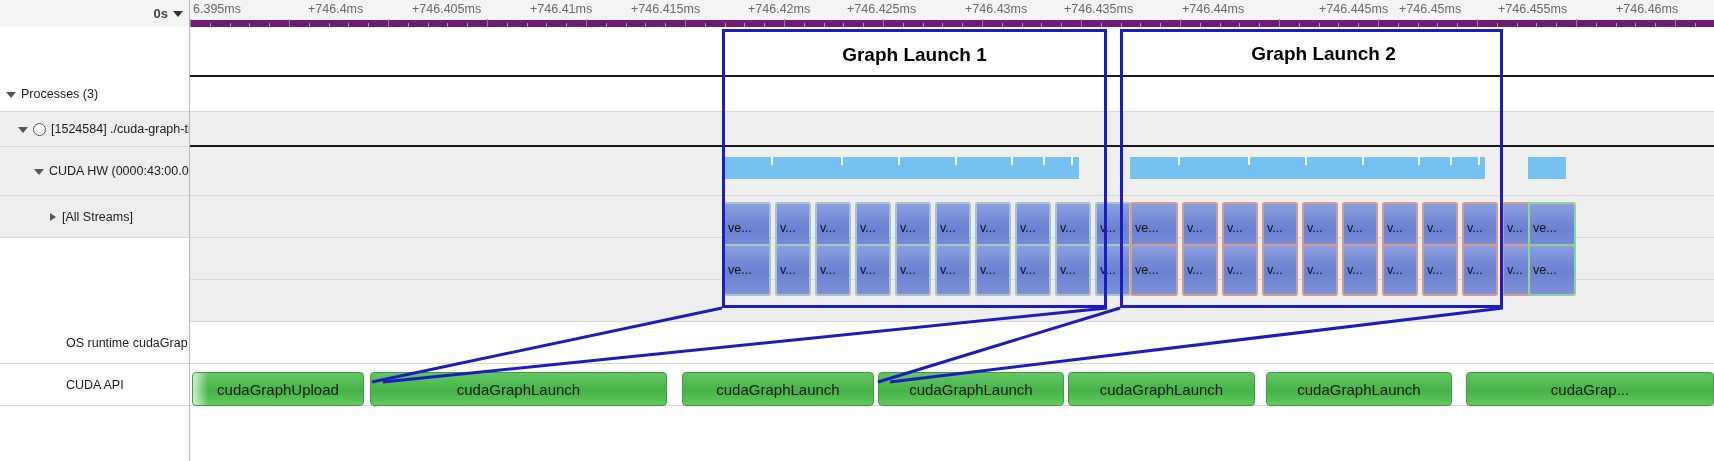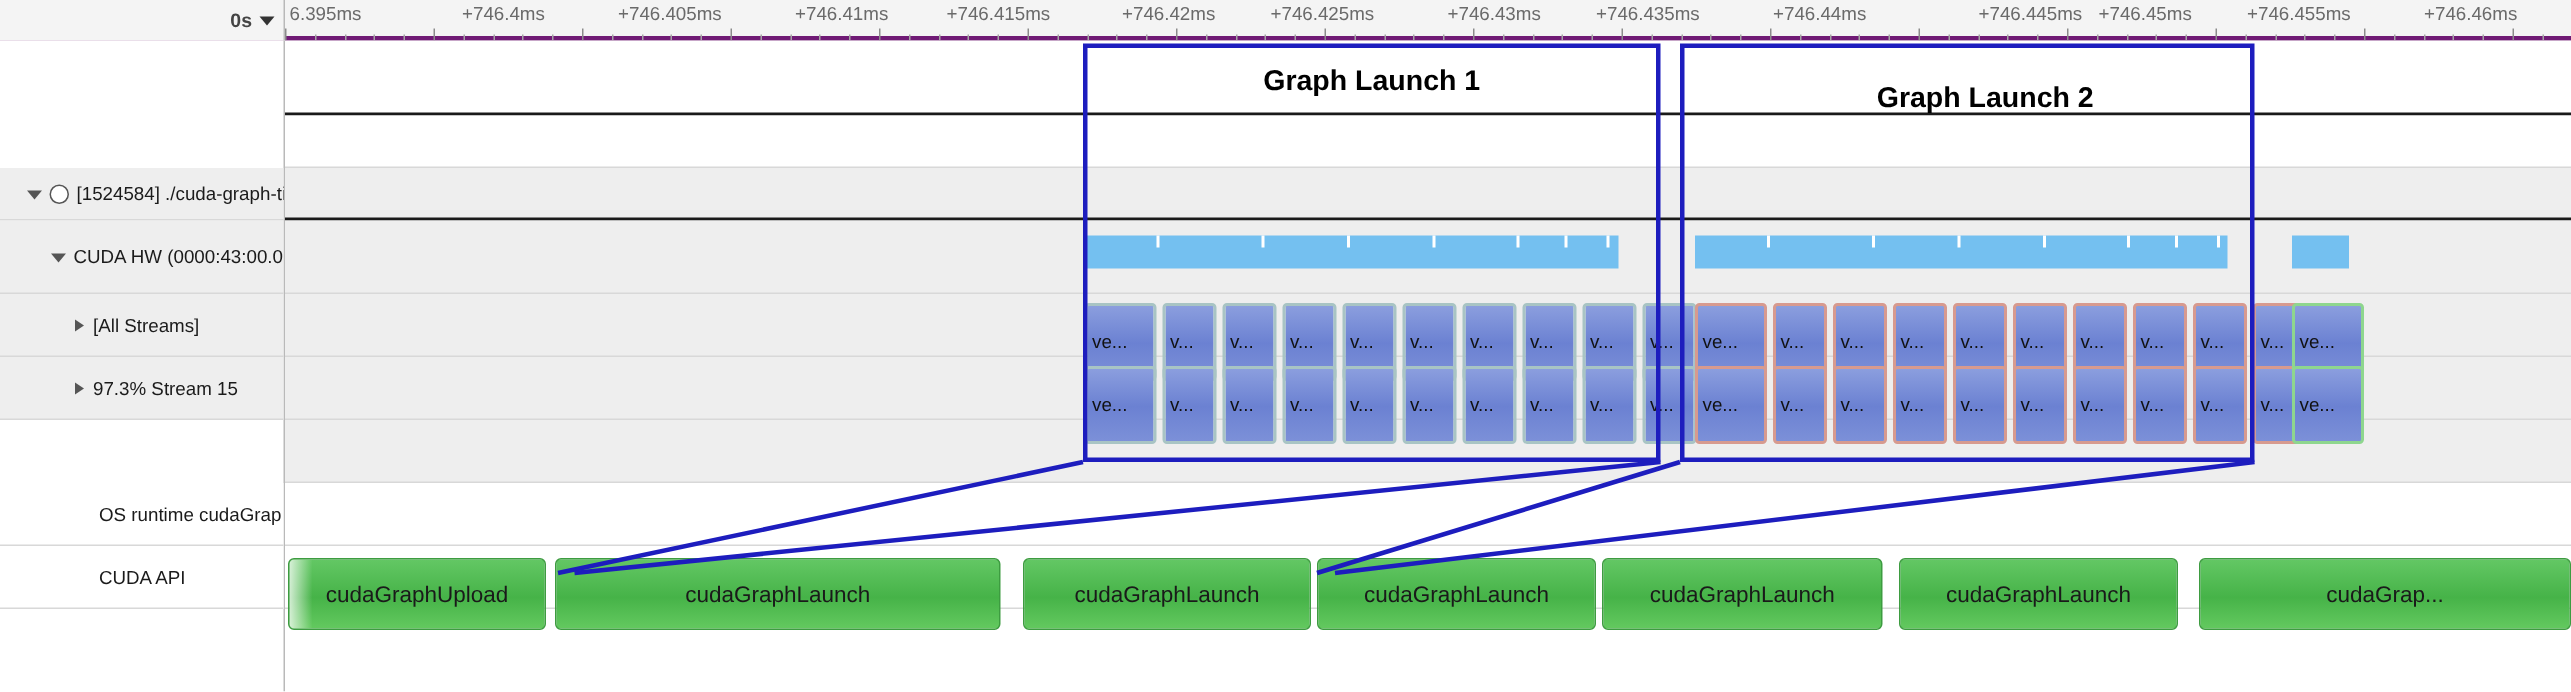--- a/index.html
+++ b/index.html
@@ -9,21 +9,21 @@
     background:#ffffff;
     overflow:hidden;
     position:relative;
     -webkit-font-smoothing:antialiased;
   }
   #app{position:absolute;inset:0;}
 
   
   .ruler{
     position:absolute;left:0;top:0;width:1714px;height:27px;
-    background:#f4f4f4;border-bottom:3px solid #701a75;
+    background:#f4f4f4;border-bottom:7px solid #701a75;
     box-sizing:border-box;
   }
   .ruler-left{
     position:absolute;left:0;top:0;width:190px;height:27px;
     background:#f4f4f4;box-sizing:border-box;
     border-right:1px solid #b9b9b9;
     display:flex;align-items:center;justify-content:flex-end;
     padding-right:6px;gap:5px;
   }
   .ruler-left .zval{font-size:13px;color:#444;font-weight:bold;}
@@ -93,21 +93,21 @@
     border:2px solid #a8c4c4;border-radius:3px;
     font-size:12.5px;color:#111;
     display:flex;align-items:center;padding-left:3px;
     overflow:hidden;white-space:nowrap;
   }
   .kblk.g2{border-color:#d79a8f;}
   .kblk.g3{border-color:#8ed68e;}
 
   
   .apiblk{
-    position:absolute;height:48px;box-sizing:border-box;
+    position:absolute;height:34px;box-sizing:border-box;
     background:linear-gradient(180deg,#63c764 0%,#46b348 55%,#63c95f 100%);
     border:1px solid #3d9c40;border-radius:4px;
     display:flex;align-items:center;justify-content:center;
     font-size:15px;color:#1a1a1a;overflow:hidden;white-space:nowrap;
   }
   .apiblk.fadel{
     background:linear-gradient(90deg,rgba(255,255,255,.75) 0%,rgba(255,255,255,0) 9%),
                linear-gradient(180deg,#63c764 0%,#46b348 55%,#63c95f 100%);
   }
 
@@ -225,36 +225,36 @@
         <div class="tick minor" style="left: 1406px;"></div>
         <div class="tick minor" style="left: 1426px;"></div>
         <div class="tick minor" style="left: 1445px;"></div>
         <div class="tick minor" style="left: 1465px;"></div>
         <div class="tick major" style="left: 1485px;"></div>
         <div class="tick minor" style="left: 1505px;"></div>
       </div>
   </div>
 
   <div class="tree" id="tree">
+      <div class="row white" style="top: 50px; height: 35px; padding-left: 6px;">
+        <span class="arrow open"></span>
+        <span class="lbl">Processes (3)</span>
+      </div>
       <div class="row alt" style="top: 85px; height: 35px; padding-left: 18px;">
         <span class="arrow open"></span>
         <span class="pcircle"></span>
         <span class="lbl">[1524584] ./cuda-graph-time</span>
       </div>
       <div class="row alt" style="top: 120px; height: 49px; padding-left: 34px;">
         <span class="arrow open"></span>
         <span class="lbl">CUDA HW (0000:43:00.0 - NVID</span>
       </div>
       <div class="row alt" style="top: 169px; height: 42px; padding-left: 50px;">
         <span class="arrow"></span>
         <span class="lbl">[All Streams]</span>
-      </div>
-      <div class="row alt" style="top: 211px; height: 42px; padding-left: 50px;">
-        <span class="arrow"></span>
-        <span class="lbl">97.3% Stream 15</span>
       </div>
       <div class="row white" style="top: 295px; height: 42px; padding-left: 66px;">
         <span class="lbl">OS runtime cudaGrap</span>
       </div>
       <div class="row white" style="top: 337px; height: 42px; padding-left: 66px;">
         <span class="lbl">CUDA API</span>
       </div>
     </div>
 
   <div class="tl" id="tl">
@@ -348,16 +348,16 @@
   <svg class="overlay" id="ann-lines" viewBox="0 0 1714 461" width="1714" height="461">
       <line x1="722" y1="308" x2="372" y2="382" stroke="#1d1dbe" stroke-width="3"></line>
       <line x1="1107" y1="308" x2="383" y2="382" stroke="#1d1dbe" stroke-width="3"></line>
       <line x1="1120" y1="308" x2="878" y2="382" stroke="#1d1dbe" stroke-width="3"></line>
       <line x1="1503" y1="308" x2="890" y2="382" stroke="#1d1dbe" stroke-width="3"></line>
     </svg>
   <div id="ann-boxes">
       <div class="gbox" style="left: 722px; top: 29px; width: 385px; height: 279px; border-color: rgb(29, 29, 190);"></div>
       <div class="gtitle" style="left: 722px; top: 29px; width: 385px; height: 52px;">Graph Launch 1</div>
       <div class="gbox" style="left: 1120px; top: 29px; width: 383px; height: 279px; border-color: rgb(29, 29, 190);"></div>
-      <div class="gtitle" style="left: 1120px; top: 40px; width: 407px; height: 52px;">Graph Launch 2</div>
+      <div class="gtitle" style="left: 1120px; top: 28px; width: 407px; height: 52px;">Graph Launch 2</div>
     </div>
 
 </div>
 
 </body></html>

